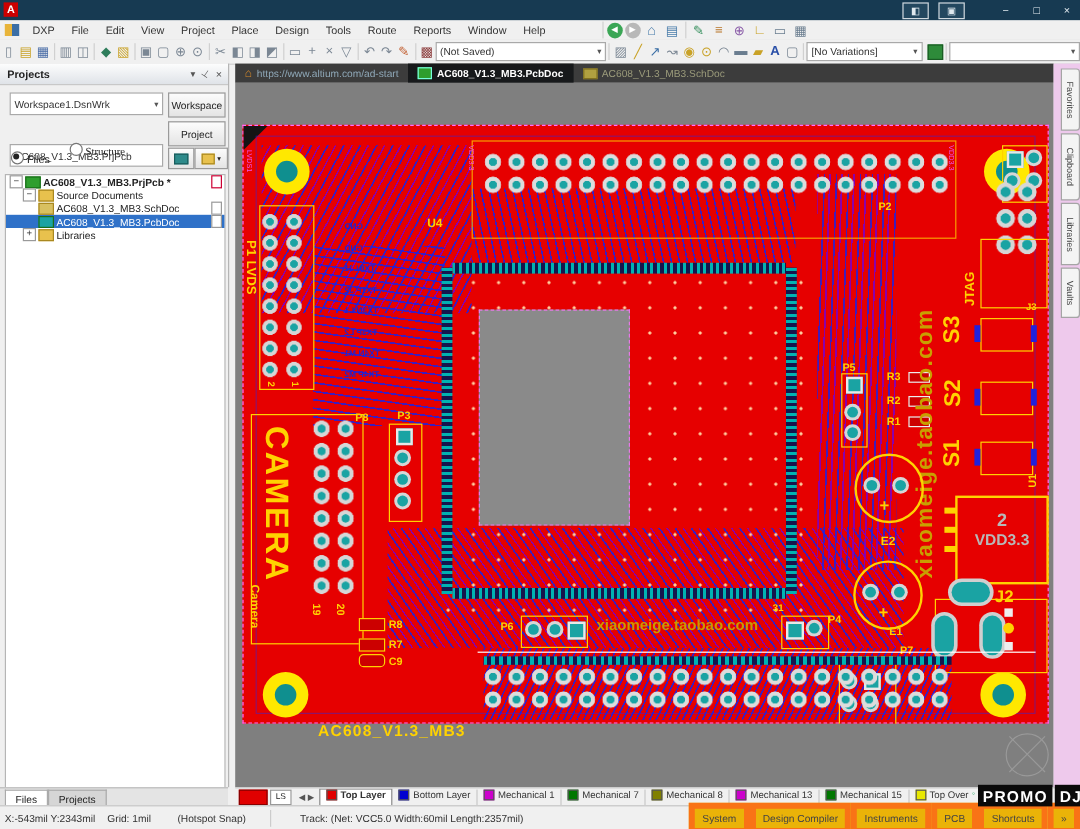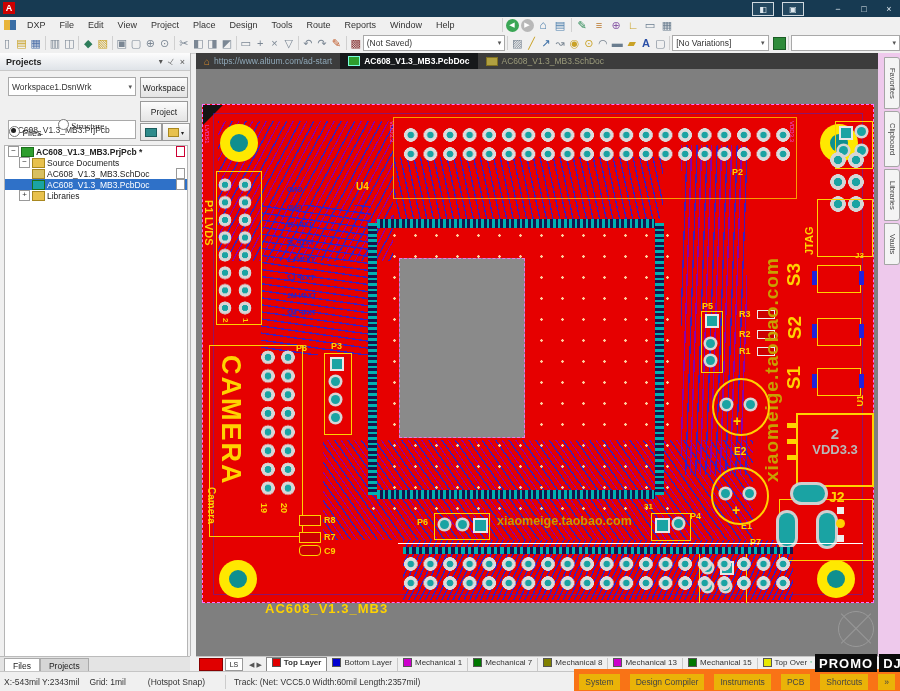--- a/index.html
+++ b/index.html
@@ -488,21 +488,21 @@
 
   <div class="a" id="watermark">
     <span class="wm">PROMO</span>
     <span class="wm">DJ</span>
   </div>
 
   <div class="a" id="statusbar">
     <span style="margin-left:4px;">X:-543mil Y:2343mil</span>
     <span style="margin-left:10px;">Grid: 1mil</span>
     <span style="margin-left:22px;">(Hotspot Snap)</span>
-    <span style="margin-left:20px;border-left:1px solid #ccc;padding-left:8px;height:14px;display:flex;align-items:center;">Track: (Net: VCC5.0 Width:60mil Length:2357mil)</span>
+    <span style="margin-left:20px;border-left:1px solid #ccc;padding-left:24px;height:14px;display:flex;align-items:center;">Track: (Net: VCC5.0 Width:60mil Length:2357mil)</span>
     <span style="margin-left:auto;display:flex;">
       <span class="sbtn">System</span>
       <span class="sbtn">Design Compiler</span>
       <span class="sbtn">Instruments</span>
       <span class="sbtn">PCB</span>
       <span class="sbtn">Shortcuts</span>
       <span class="sbtn">»</span>
     </span>
   </div>
 

